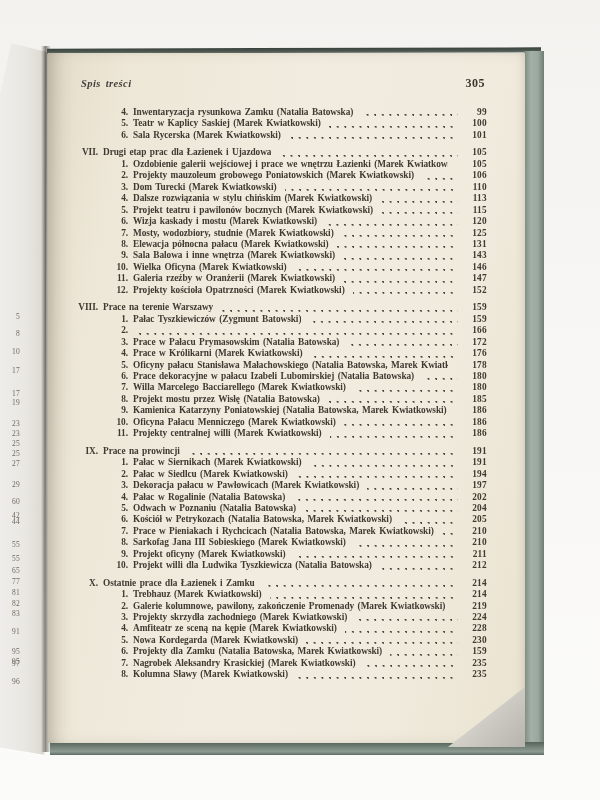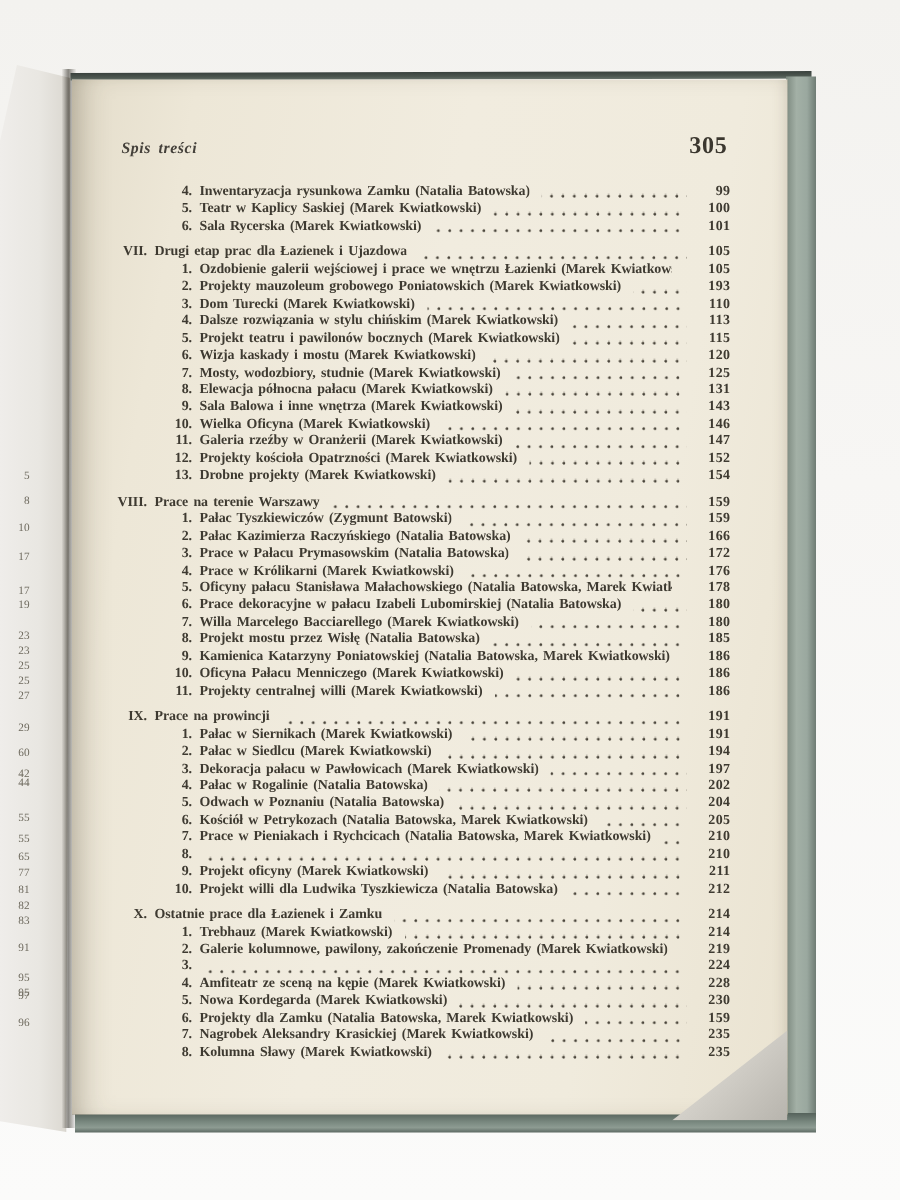--- a/index.html
+++ b/index.html
@@ -46,28 +46,28 @@
 
   
   .main-page{
     position:absolute;left:48px;top:53px;width:477px;height:690px;
     background:linear-gradient(100deg,#e4ddcb 0%,#ede7d7 14%,#f1ecdf 45%,#f0ebdd 75%,#eae3d1 100%);
     box-shadow:inset 16px 0 24px -16px rgba(60,50,30,0.45), inset -6px 0 10px -6px rgba(90,80,55,0.25);
   }
 
   .page-header{
     display:flex;align-items:baseline;
-    padding:36px 40px 0 33px;
+    padding:23px 40px 0 33px;
   }
   .hdr-title{
     font-style:italic;font-weight:bold;font-size:10.5px;color:#44403a;
     letter-spacing:0.4px;word-spacing:2px;
   }
   .hdr-spacer{flex:1;}
-  .hdr-pagenum{font-weight:bold;font-size:16px;color:#3b372f;letter-spacing:0.5px;}
+  .hdr-pagenum{font-weight:bold;font-size:12px;color:#3b372f;letter-spacing:0.5px;}
 
   .toc{padding:16px 38px 0 0;}
   .row{
     display:flex;align-items:baseline;
     font-weight:bold;font-size:9.3px;line-height:11.45px;
     color:#3e3a31;word-spacing:1.2px;letter-spacing:-0.05px;
   }
   .row.section{margin-top:6px;}
   .num{flex:none;width:50px;text-align:right;white-space:pre;}
   .row.item .num{width:80px;}
@@ -173,21 +173,21 @@
         <div class="row item">
           <span class="num">1.</span>
           <span class="title">Ozdobienie galerii wejściowej i prace we wnętrzu Łazienki (Marek Kwiatkowski)</span>
           <span class="leader"></span>
           <span class="pg">105</span>
         </div>
         <div class="row item">
           <span class="num">2.</span>
           <span class="title">Projekty mauzoleum grobowego Poniatowskich (Marek Kwiatkowski)</span>
           <span class="leader"></span>
-          <span class="pg">193</span>
+          <span class="pg">106</span>
         </div>
         <div class="row item">
           <span class="num">3.</span>
           <span class="title">Dom Turecki (Marek Kwiatkowski)</span>
           <span class="leader"></span>
           <span class="pg">110</span>
         </div>
         <div class="row item">
           <span class="num">4.</span>
           <span class="title">Dalsze rozwiązania w stylu chińskim (Marek Kwiatkowski)</span>
@@ -234,42 +234,35 @@
           <span class="num">11.</span>
           <span class="title">Galeria rzeźby w Oranżerii (Marek Kwiatkowski)</span>
           <span class="leader"></span>
           <span class="pg">147</span>
         </div>
         <div class="row item">
           <span class="num">12.</span>
           <span class="title">Projekty kościoła Opatrzności (Marek Kwiatkowski)</span>
           <span class="leader"></span>
           <span class="pg">152</span>
-        </div>
-        <div class="row item">
-          <span class="num">13.</span>
-          <span class="title">Drobne projekty (Marek Kwiatkowski)</span>
-          <span class="leader"></span>
-          <span class="pg">154</span>
         </div>
         <div class="row section">
           <span class="num">VIII.</span>
           <span class="title">Prace na terenie Warszawy</span>
           <span class="leader"></span>
           <span class="pg">159</span>
         </div>
         <div class="row item">
           <span class="num">1.</span>
           <span class="title">Pałac Tyszkiewiczów (Zygmunt Batowski)</span>
           <span class="leader"></span>
           <span class="pg">159</span>
         </div>
         <div class="row item">
           <span class="num">2.</span>
-          <span class="title">Pałac Kazimierza Raczyńskiego (Natalia Batowska)</span>
           <span class="leader"></span>
           <span class="pg">166</span>
         </div>
         <div class="row item">
           <span class="num">3.</span>
           <span class="title">Prace w Pałacu Prymasowskim (Natalia Batowska)</span>
           <span class="leader"></span>
           <span class="pg">172</span>
         </div>
         <div class="row item">
@@ -363,20 +356,21 @@
           <span class="pg">205</span>
         </div>
         <div class="row item">
           <span class="num">7.</span>
           <span class="title">Prace w Pieniakach i Rychcicach (Natalia Batowska, Marek Kwiatkowski)</span>
           <span class="leader"></span>
           <span class="pg">210</span>
         </div>
         <div class="row item">
           <span class="num">8.</span>
+          <span class="title">Sarkofag Jana III Sobieskiego (Marek Kwiatkowski)</span>
           <span class="leader"></span>
           <span class="pg">210</span>
         </div>
         <div class="row item">
           <span class="num">9.</span>
           <span class="title">Projekt oficyny (Marek Kwiatkowski)</span>
           <span class="leader"></span>
           <span class="pg">211</span>
         </div>
         <div class="row item">
@@ -398,20 +392,21 @@
           <span class="pg">214</span>
         </div>
         <div class="row item">
           <span class="num">2.</span>
           <span class="title">Galerie kolumnowe, pawilony, zakończenie Promenady (Marek Kwiatkowski)</span>
           <span class="leader"></span>
           <span class="pg">219</span>
         </div>
         <div class="row item">
           <span class="num">3.</span>
+          <span class="title">Projekty skrzydła zachodniego (Marek Kwiatkowski)</span>
           <span class="leader"></span>
           <span class="pg">224</span>
         </div>
         <div class="row item">
           <span class="num">4.</span>
           <span class="title">Amfiteatr ze sceną na kępie (Marek Kwiatkowski)</span>
           <span class="leader"></span>
           <span class="pg">228</span>
         </div>
         <div class="row item">

